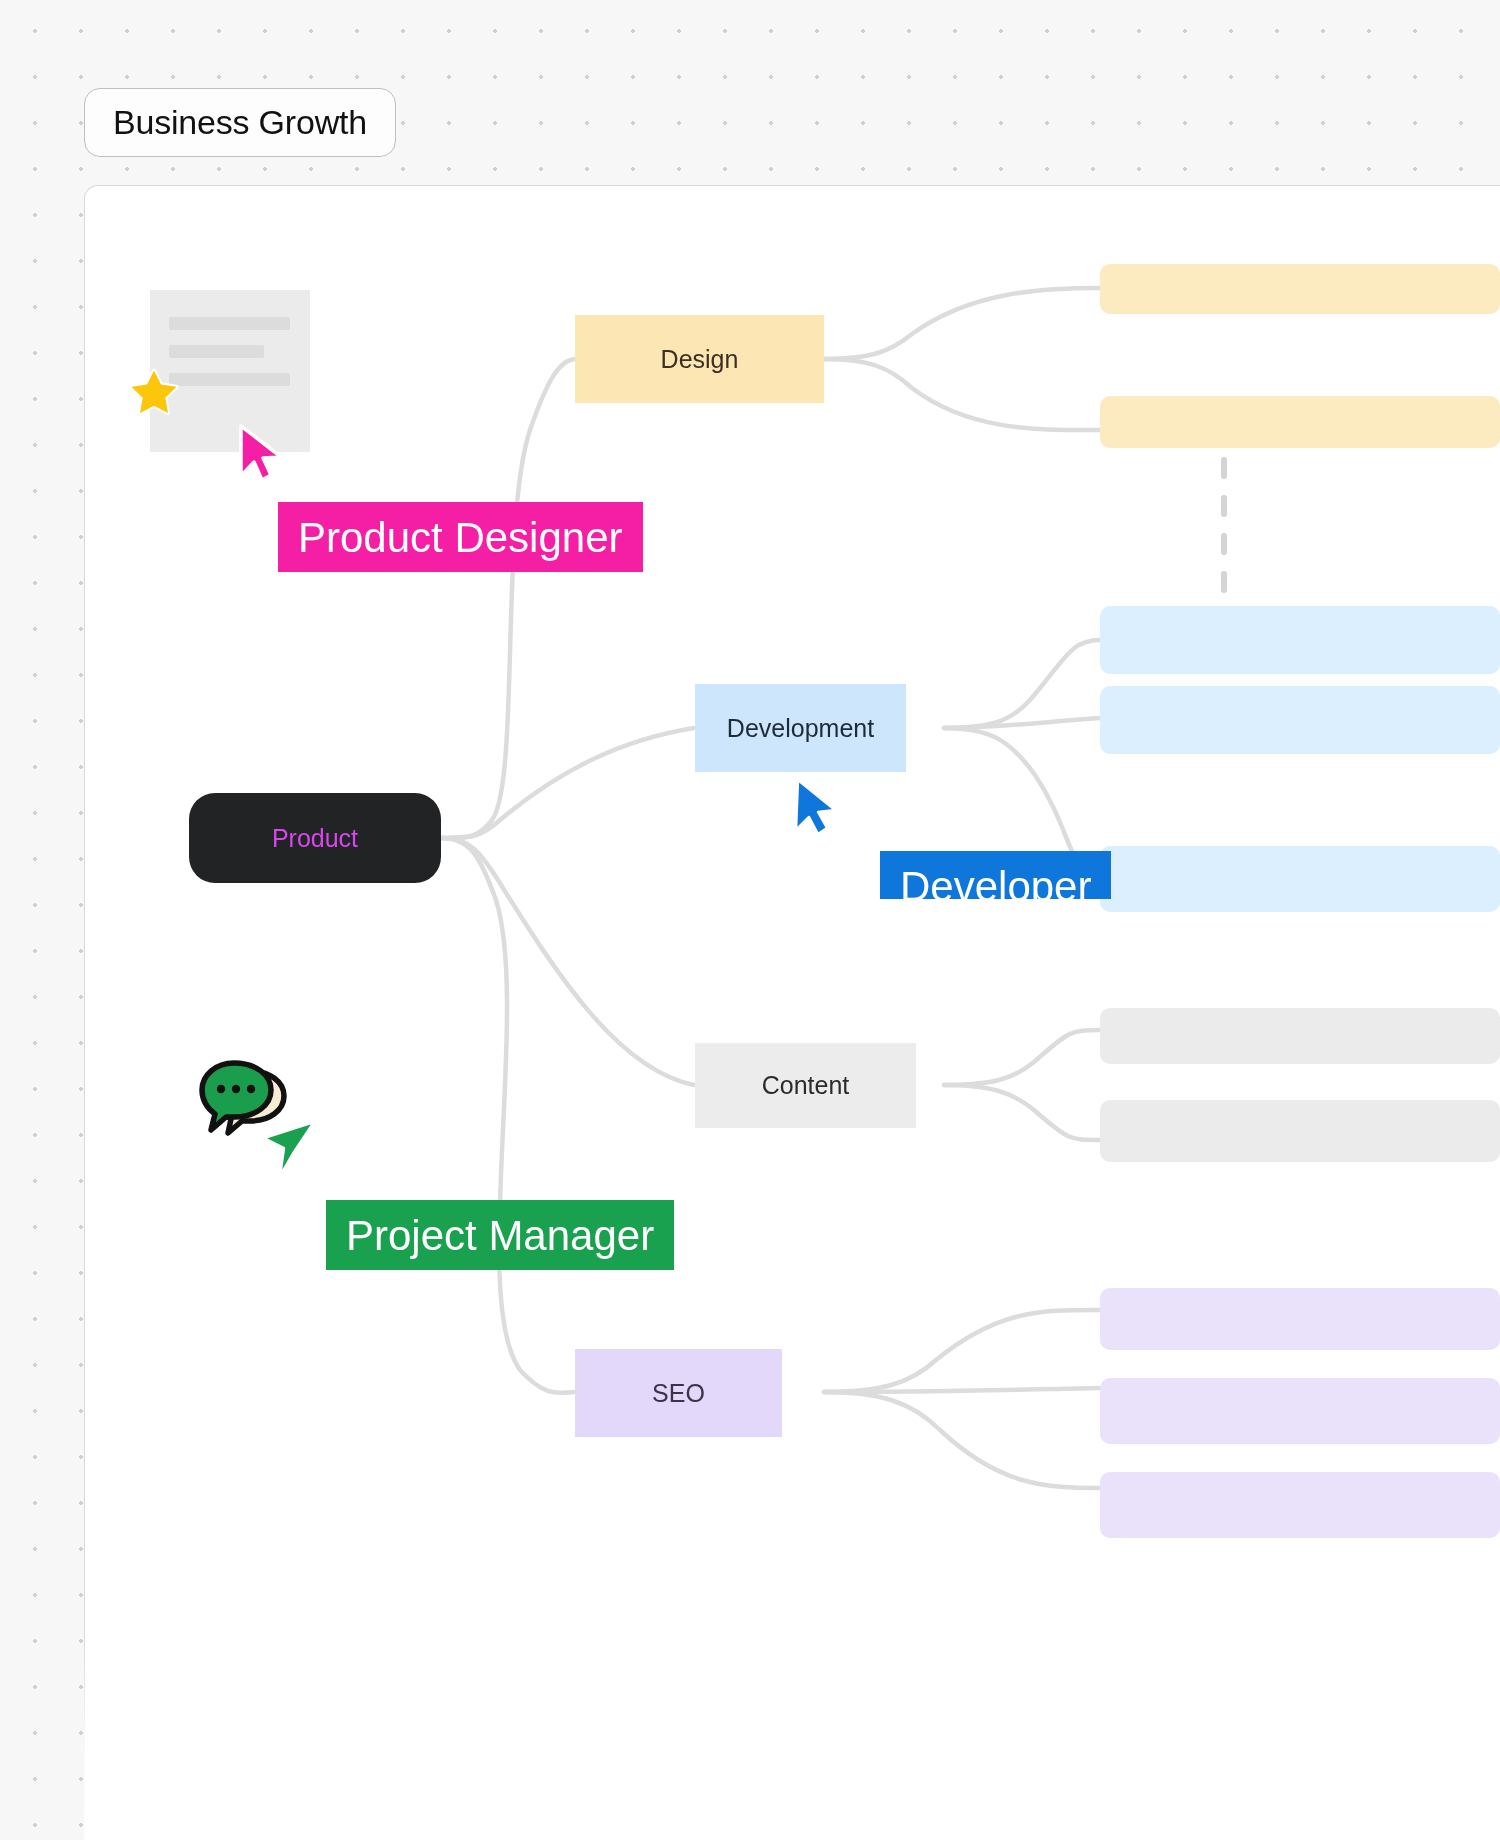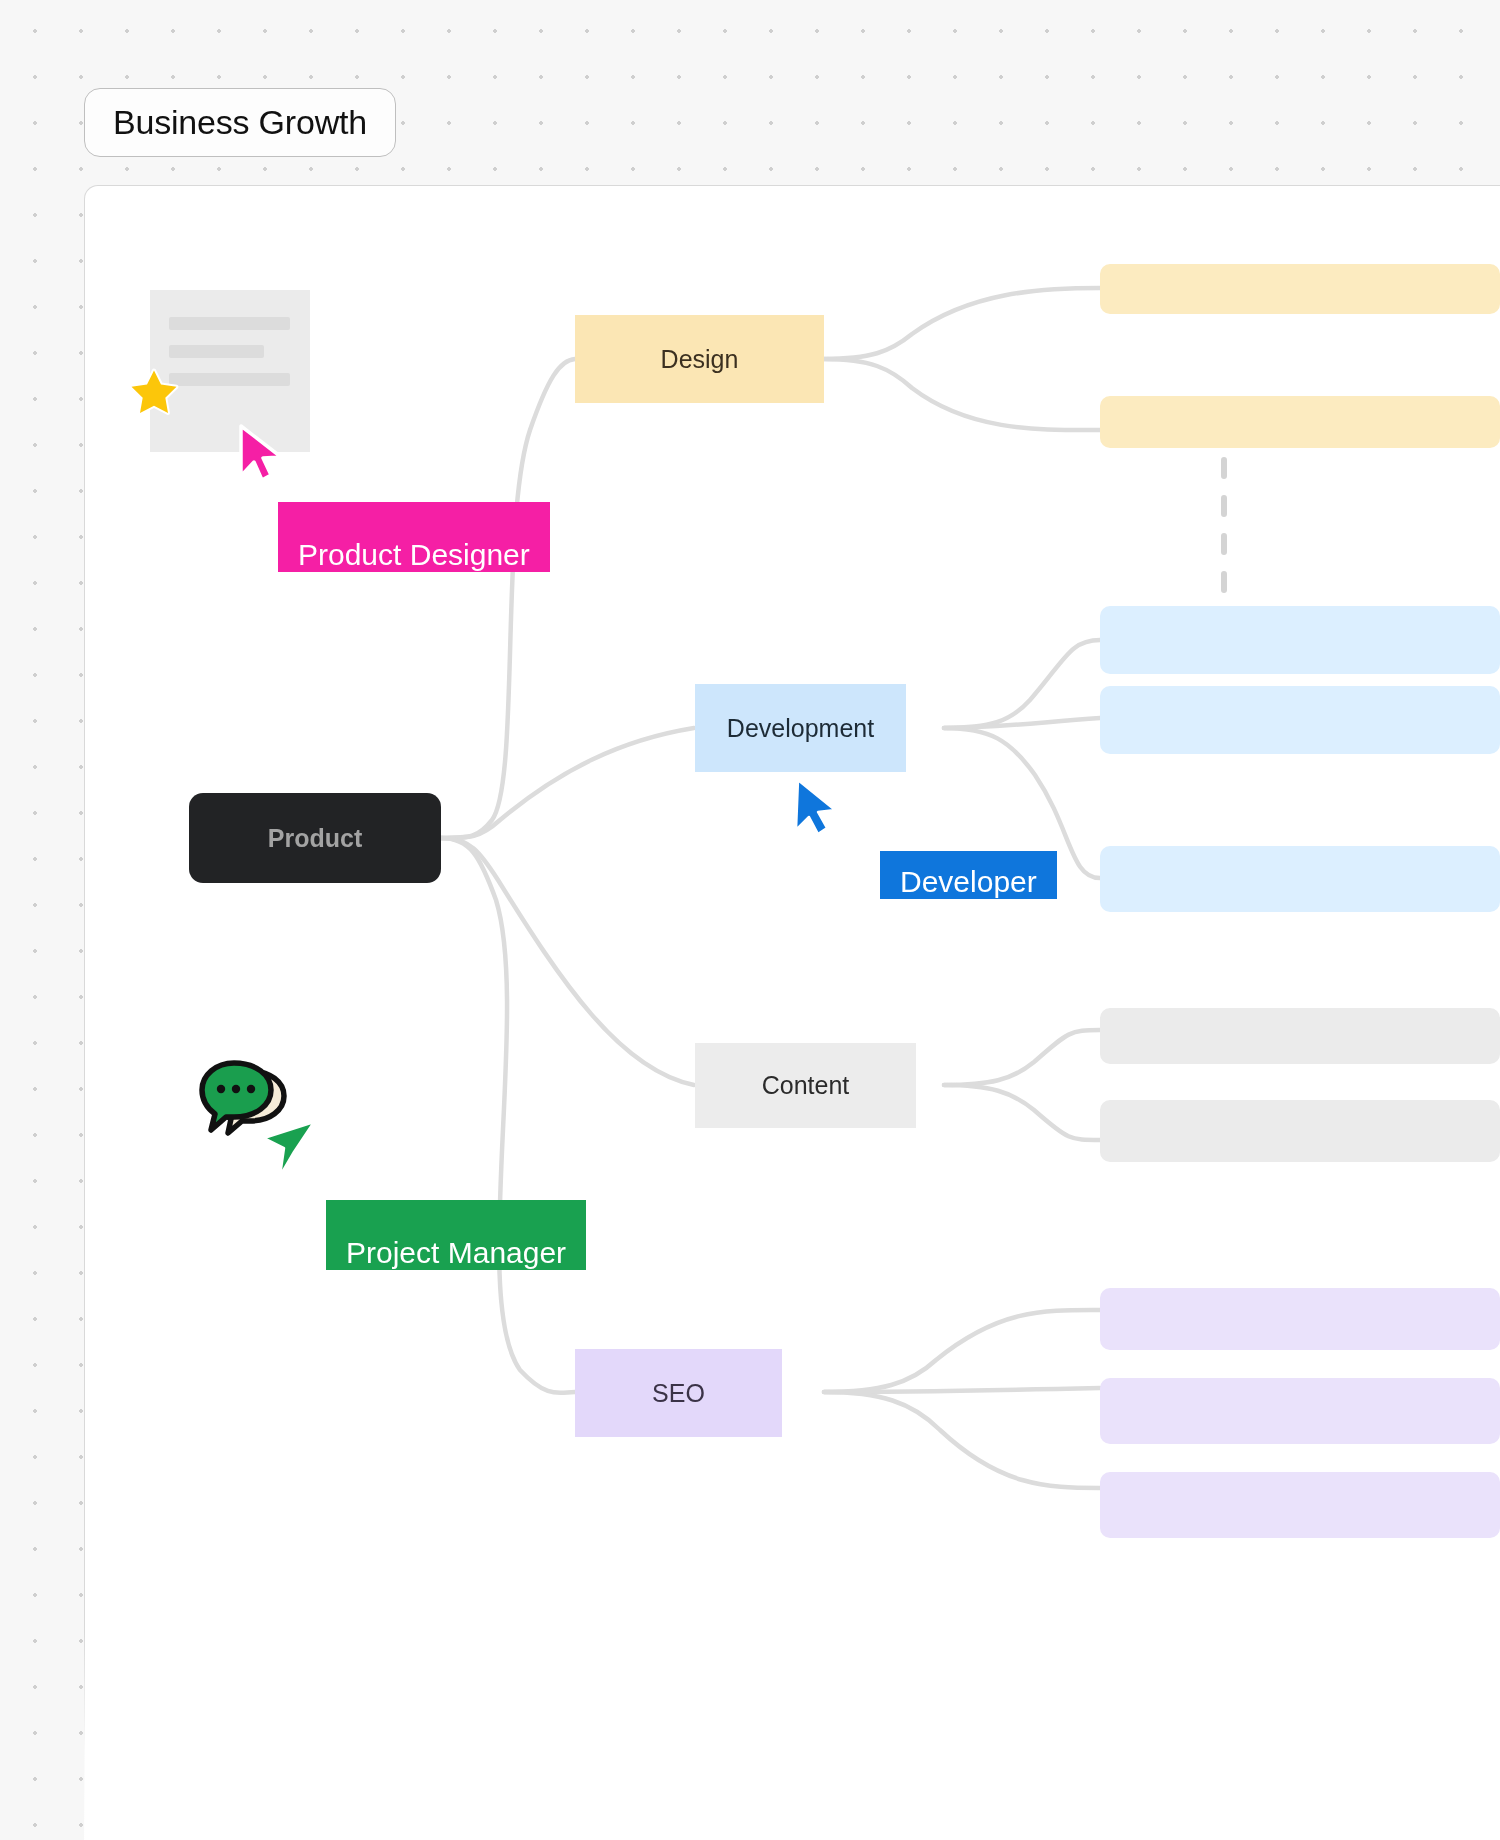--- a/index.html
+++ b/index.html
@@ -90,23 +90,22 @@
     display: flex;
     align-items: center;
     justify-content: center;
     border-radius: 0;
     box-sizing: border-box;
     z-index: 10;
     font-size: 25px;
   }
   .node.root {
     background: #222325;
-    color: #a3a3a3;
-    border-radius: 14px;
-    font-weight: bold;
+    color: #d946ef;
+    border-radius: 26px;
   }
   .node.design   { background: #fbe6b4; color: #3b3020; }
   .node.dev      { background: #cde6fc; color: #1d2b36; }
   .node.content  { background: #ececec; color: #2b2b2b; }
   .node.seo      { background: #e3d8fa; color: #3b3347; }
 
   .leaf {
     position: absolute;
     border-radius: 10px;
     z-index: 10;
@@ -114,25 +113,25 @@
   }
   .leaf.amber  { background: #fcebc0; }
   .leaf.blue   { background: #dcefff; }
   .leaf.gray   { background: #ebebeb; }
   .leaf.purple { background: #eae2fb; }
 
   
   .role-chip {
     position: absolute;
     display: flex;
-    align-items: flex-end;
-    padding: 0 20px;
+    align-items: flex-start;
+    padding: 12px 20px;
     box-sizing: border-box;
     color: #ffffff;
-    font-size: 30px;
+    font-size: 42px;
     z-index: 22;
     white-space: nowrap;
   }
   #role-designer { background: #f51fa5; }
   #role-developer { background: #0f76dc; }
   #role-pm { background: #19a150; }
 
   
   #doc-card {
     position: absolute;

